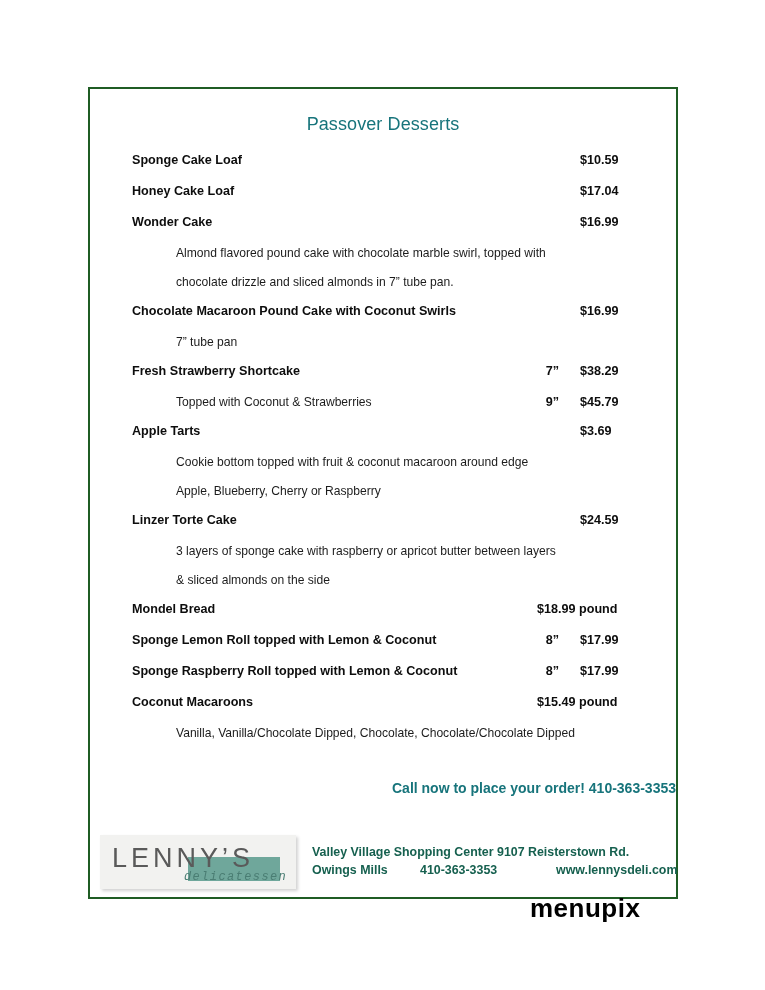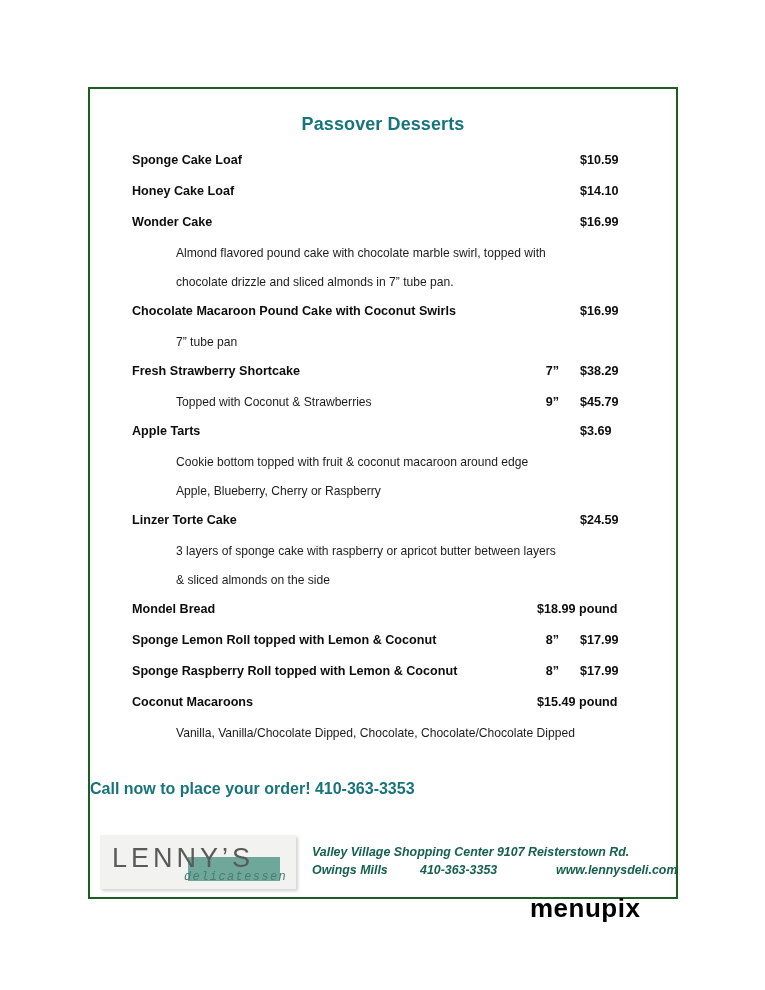--- a/index.html
+++ b/index.html
@@ -29,21 +29,21 @@
     width: 590px;
     height: 812px;
     border: 2px solid #1f5c24;
     box-sizing: border-box;
     background: #ffffff;
   }
   .menu-title {
     text-align: center;
     color: #17747b;
     font-size: 18px;
-    font-weight: bold;
+    font-weight: normal;
     margin-top: 25px;
     margin-bottom: 0;
     letter-spacing: 0.1px;
   }
 
   .items {
     margin-top: 18px;
     padding: 0 0 0 0;
   }
 
@@ -87,23 +87,23 @@
     font-size: 12.6px;
     font-weight: bold;
     color: #0d0d0d;
     white-space: nowrap;
   }
   .price.pound {
     left: 447px;
   }
 
   .cta {
-    text-align: left;
+    text-align: right;
     color: #17747b;
-    font-size: 16px;
+    font-size: 14px;
     font-weight: bold;
     margin-top: 36px;
   }
 
   .footer {
     position: absolute;
     left: 10px;
     bottom: 8px;
     right: 6px;
     display: flex;
@@ -151,21 +151,20 @@
   .address {
     margin-left: 16px;
     flex: 1 1 auto;
   }
   .address div {
     font-size: 12.4px;
     font-weight: bold;
     color: #16604f;
     line-height: 1.42;
     white-space: nowrap;
-    font-style: italic;
   }
   .addr-line2 {
     display: flex;
   }
   .addr-line2 span { display: inline-block; }
   .a-city { width: 108px; }
   .a-phone { width: 136px; }
 
   .watermark {
     position: absolute;
@@ -190,21 +189,21 @@
 
     <div class="items">
         <div class="row item-row">
           <div class="name">Sponge Cake Loaf</div>
           <div class="spacer"></div>
           <div class="price">$10.59</div>
         </div>
         <div class="row item-row">
           <div class="name">Honey Cake Loaf</div>
           <div class="spacer"></div>
-          <div class="price">$14.10</div>
+          <div class="price">$17.04</div>
         </div>
         <div class="row item-row">
           <div class="name">Wonder Cake</div>
           <div class="spacer"></div>
           <div class="price">$16.99</div>
         </div>
         <div class="row desc-row">
           <div class="desc">Almond flavored pound cake with chocolate marble swirl, topped with</div>
           <div class="spacer"></div>
         </div>

